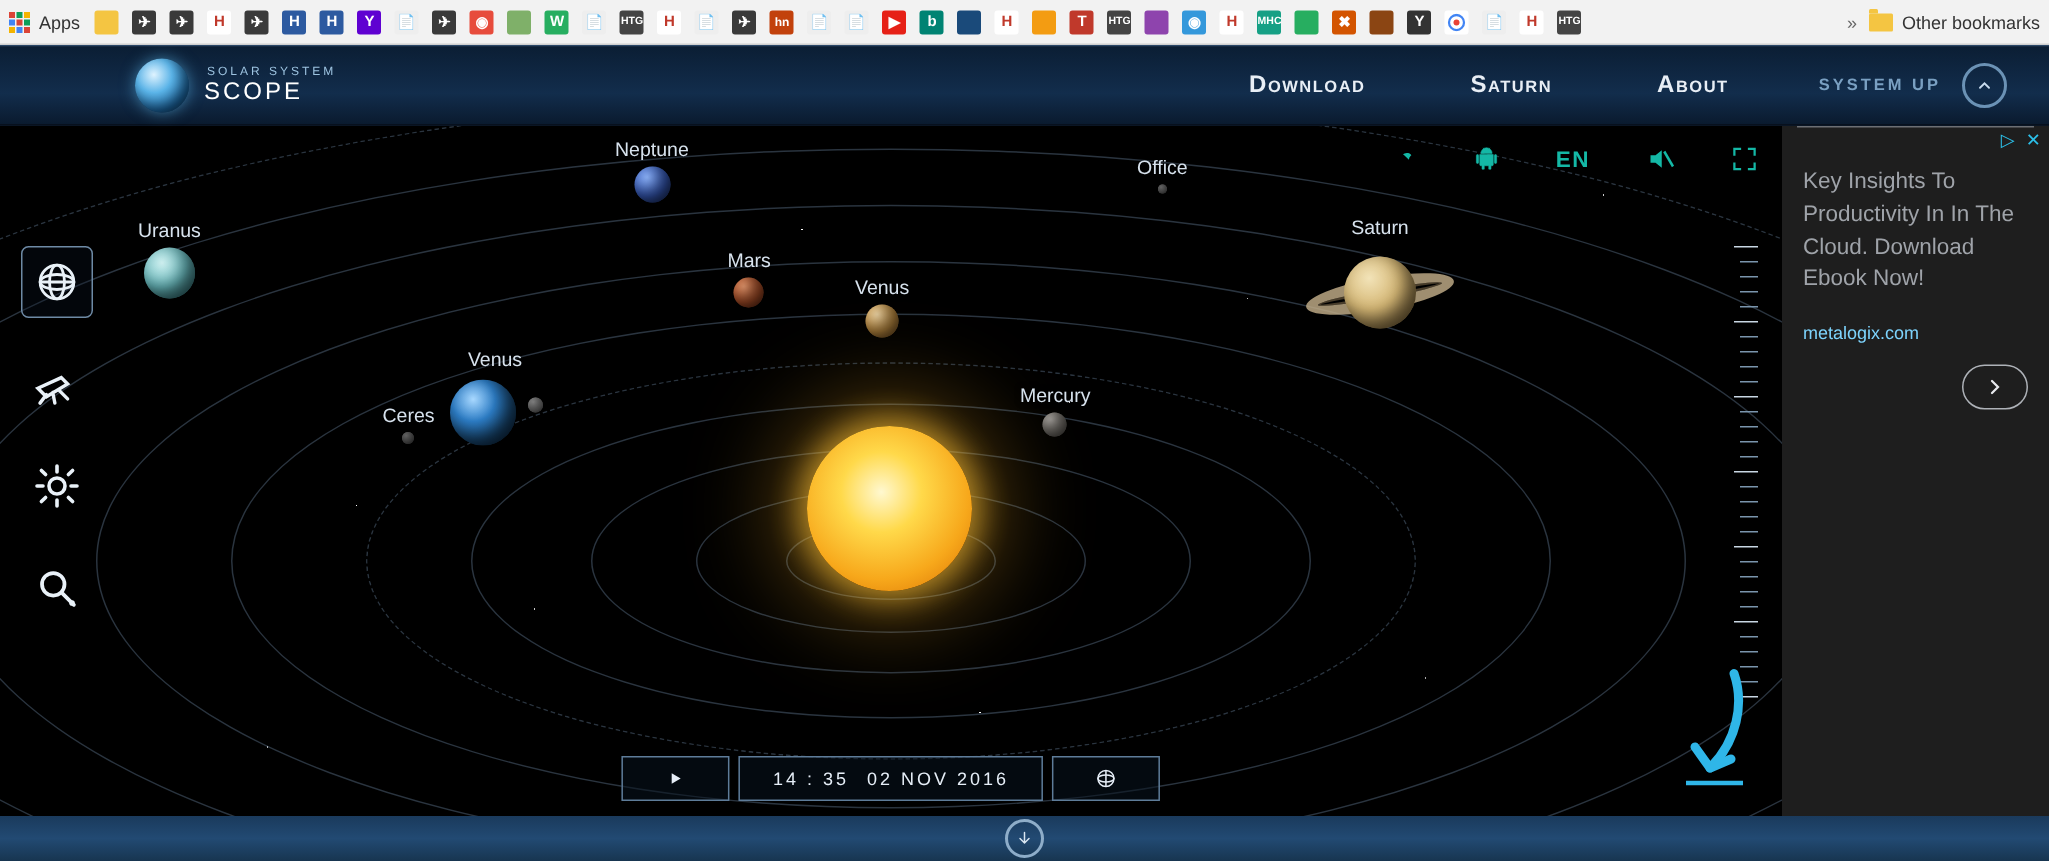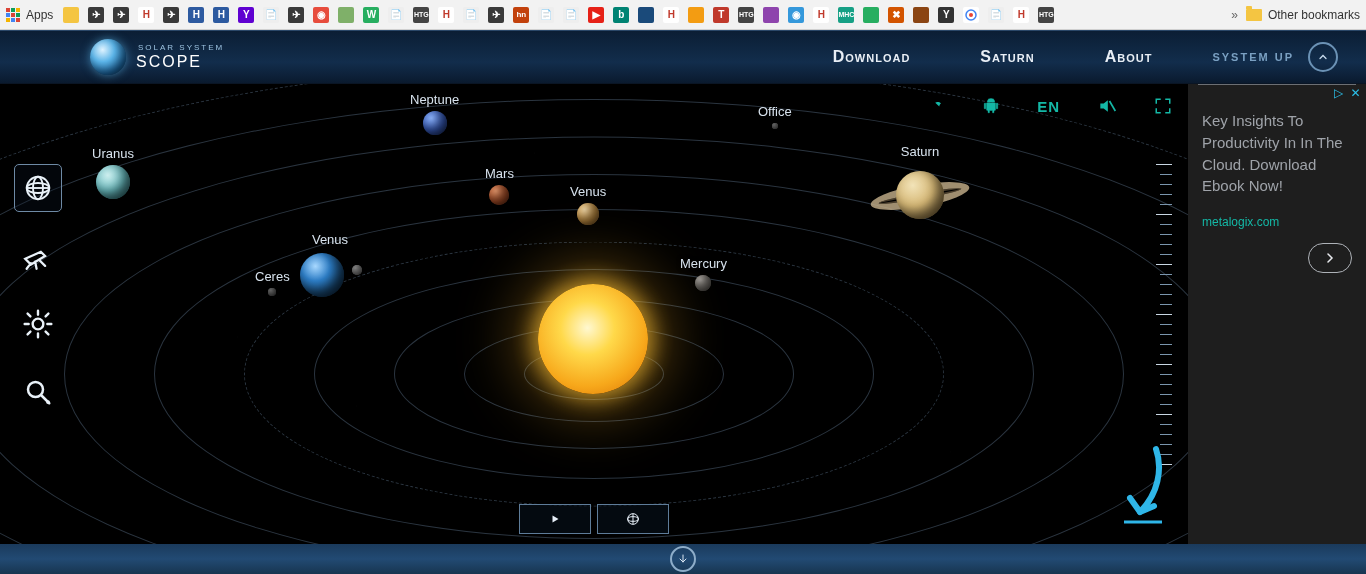--- a/index.html
+++ b/index.html
@@ -173,21 +173,21 @@
   background:#1e1e1e;
   position:relative;
   padding:26px 14px 14px 14px;
   color:#b8bcc2;
   font-family: Arial, sans-serif;
 }
 .adchoices { position:absolute; top:2px; right:4px; display:flex; gap:4px; }
 .adchoices span { width:13px; height:13px; display:flex; align-items:center; justify-content:center; color:#2cc0ea; font-size:12px; cursor:pointer;}
 .ad-title { font-size:24px; line-height:1.25; color:#e2e4e8; font-weight:400; margin-bottom:14px;}
 .ad-body { font-size:15px; line-height:1.45; color:#9fa3a9; margin-bottom:18px;}
-.ad-domain { font-size:12px; color:#14b8a6; margin-bottom:14px;}
+.ad-domain { font-size:12px; color:#7dd3fc; margin-bottom:14px;}
 .ad-next { width:44px; height:30px; border:1px solid #aeb2b8; border-radius:15px; display:flex; align-items:center; justify-content:center; color:#e8eaee; cursor:pointer; margin-left:auto;}
 .ad-top-sep { position:absolute; top:0; left:10px; right:10px; height:1px; background:#6c6f74;}
 
 
 .blue-strip {
   height:30px;
   background: linear-gradient(180deg,#1a3a5c 0%, #224a73 50%, #173550 100%);
   display:flex;
   align-items:center;
   justify-content:center;
@@ -457,20 +457,25 @@
         <line x1="6" y1="78" x2="44" y2="78" stroke="#2fb6e8" stroke-width="3"></line>
       </svg>
     </div>
 
     <div class="bottom-controls">
       <div class="bctrl play">
         <svg width="12" height="12" viewBox="0 0 24 24">
             <path fill="currentColor" d="M7 5v14l12-7z"></path>
           </svg>
       </div>
+      <div class="bctrl">
+        <span>14 : 35</span>
+        <span style="width:12px"></span>
+        <span>02 NOV 2016</span>
+      </div>
       <div class="bctrl globe">
         <svg width="16" height="16" viewBox="0 0 24 24">
             <circle cx="12" cy="12" r="8" fill="none" stroke="currentColor" stroke-width="1.5"></circle>
             <ellipse cx="12" cy="12" rx="8" ry="3.5" fill="none" stroke="currentColor" stroke-width="1.5"></ellipse>
             <line x1="12" y1="4" x2="12" y2="20" stroke="currentColor" stroke-width="1.5"></line>
           </svg>
       </div>
     </div>
   </div>
 

